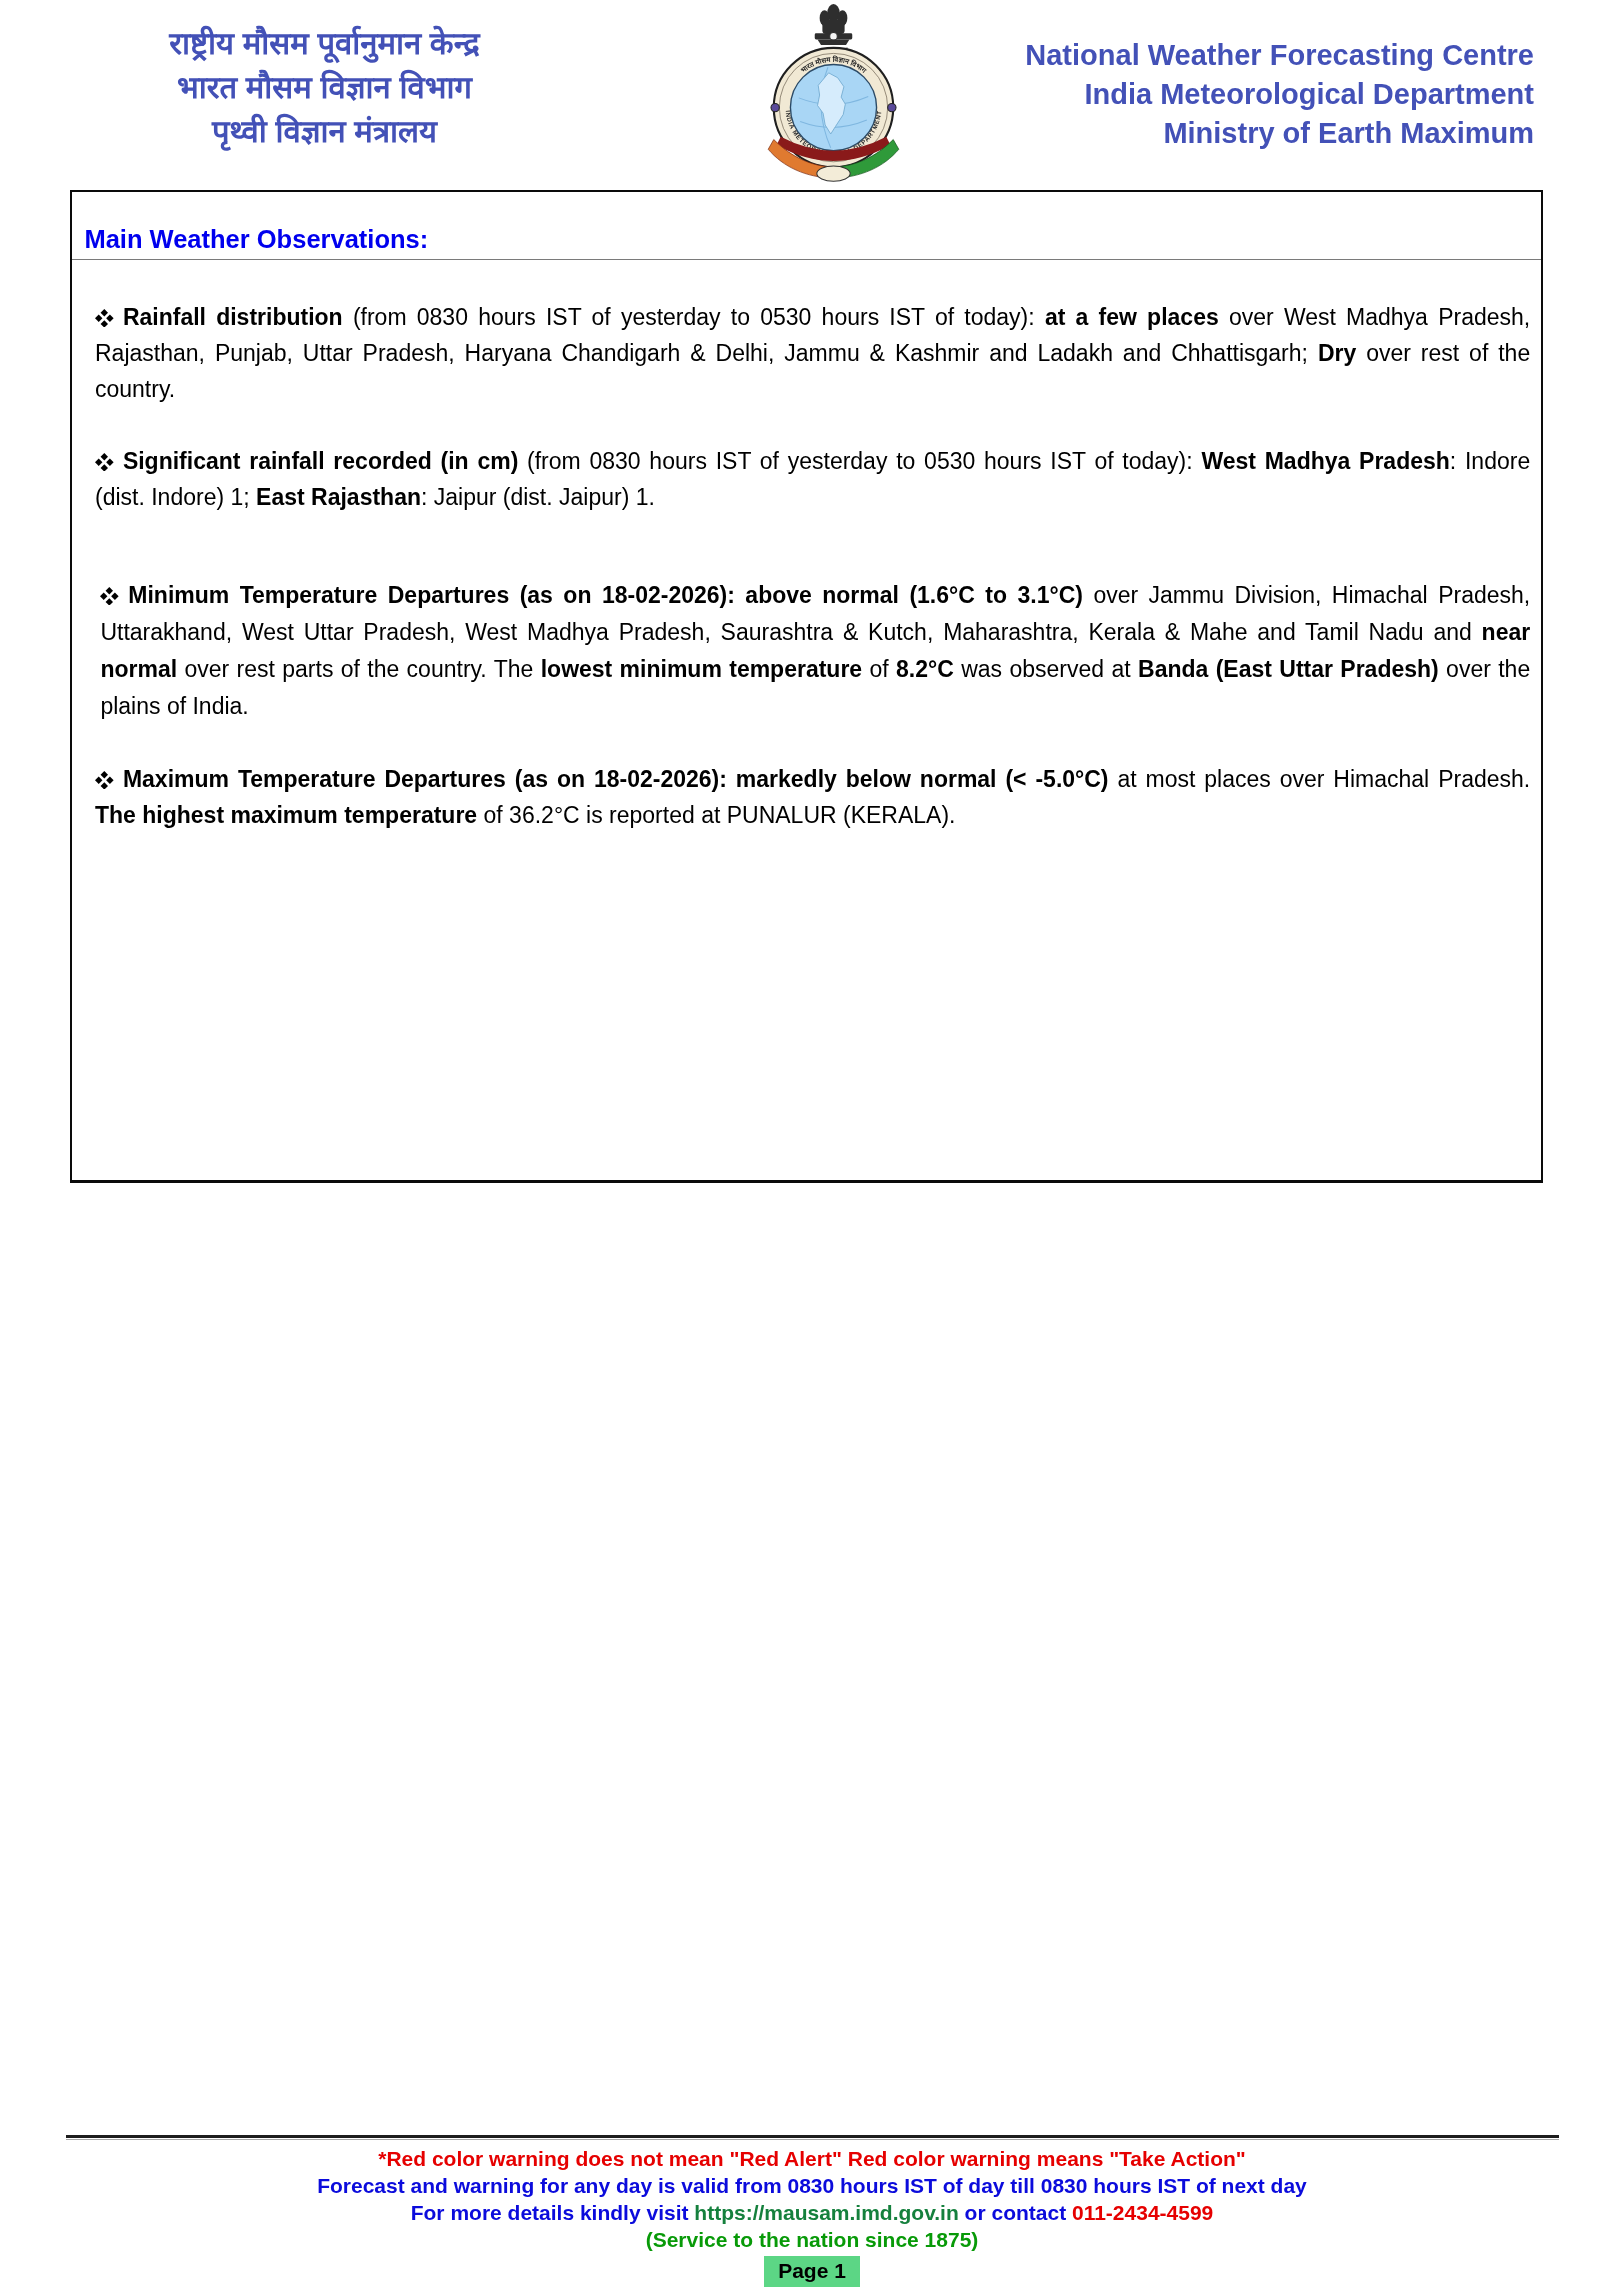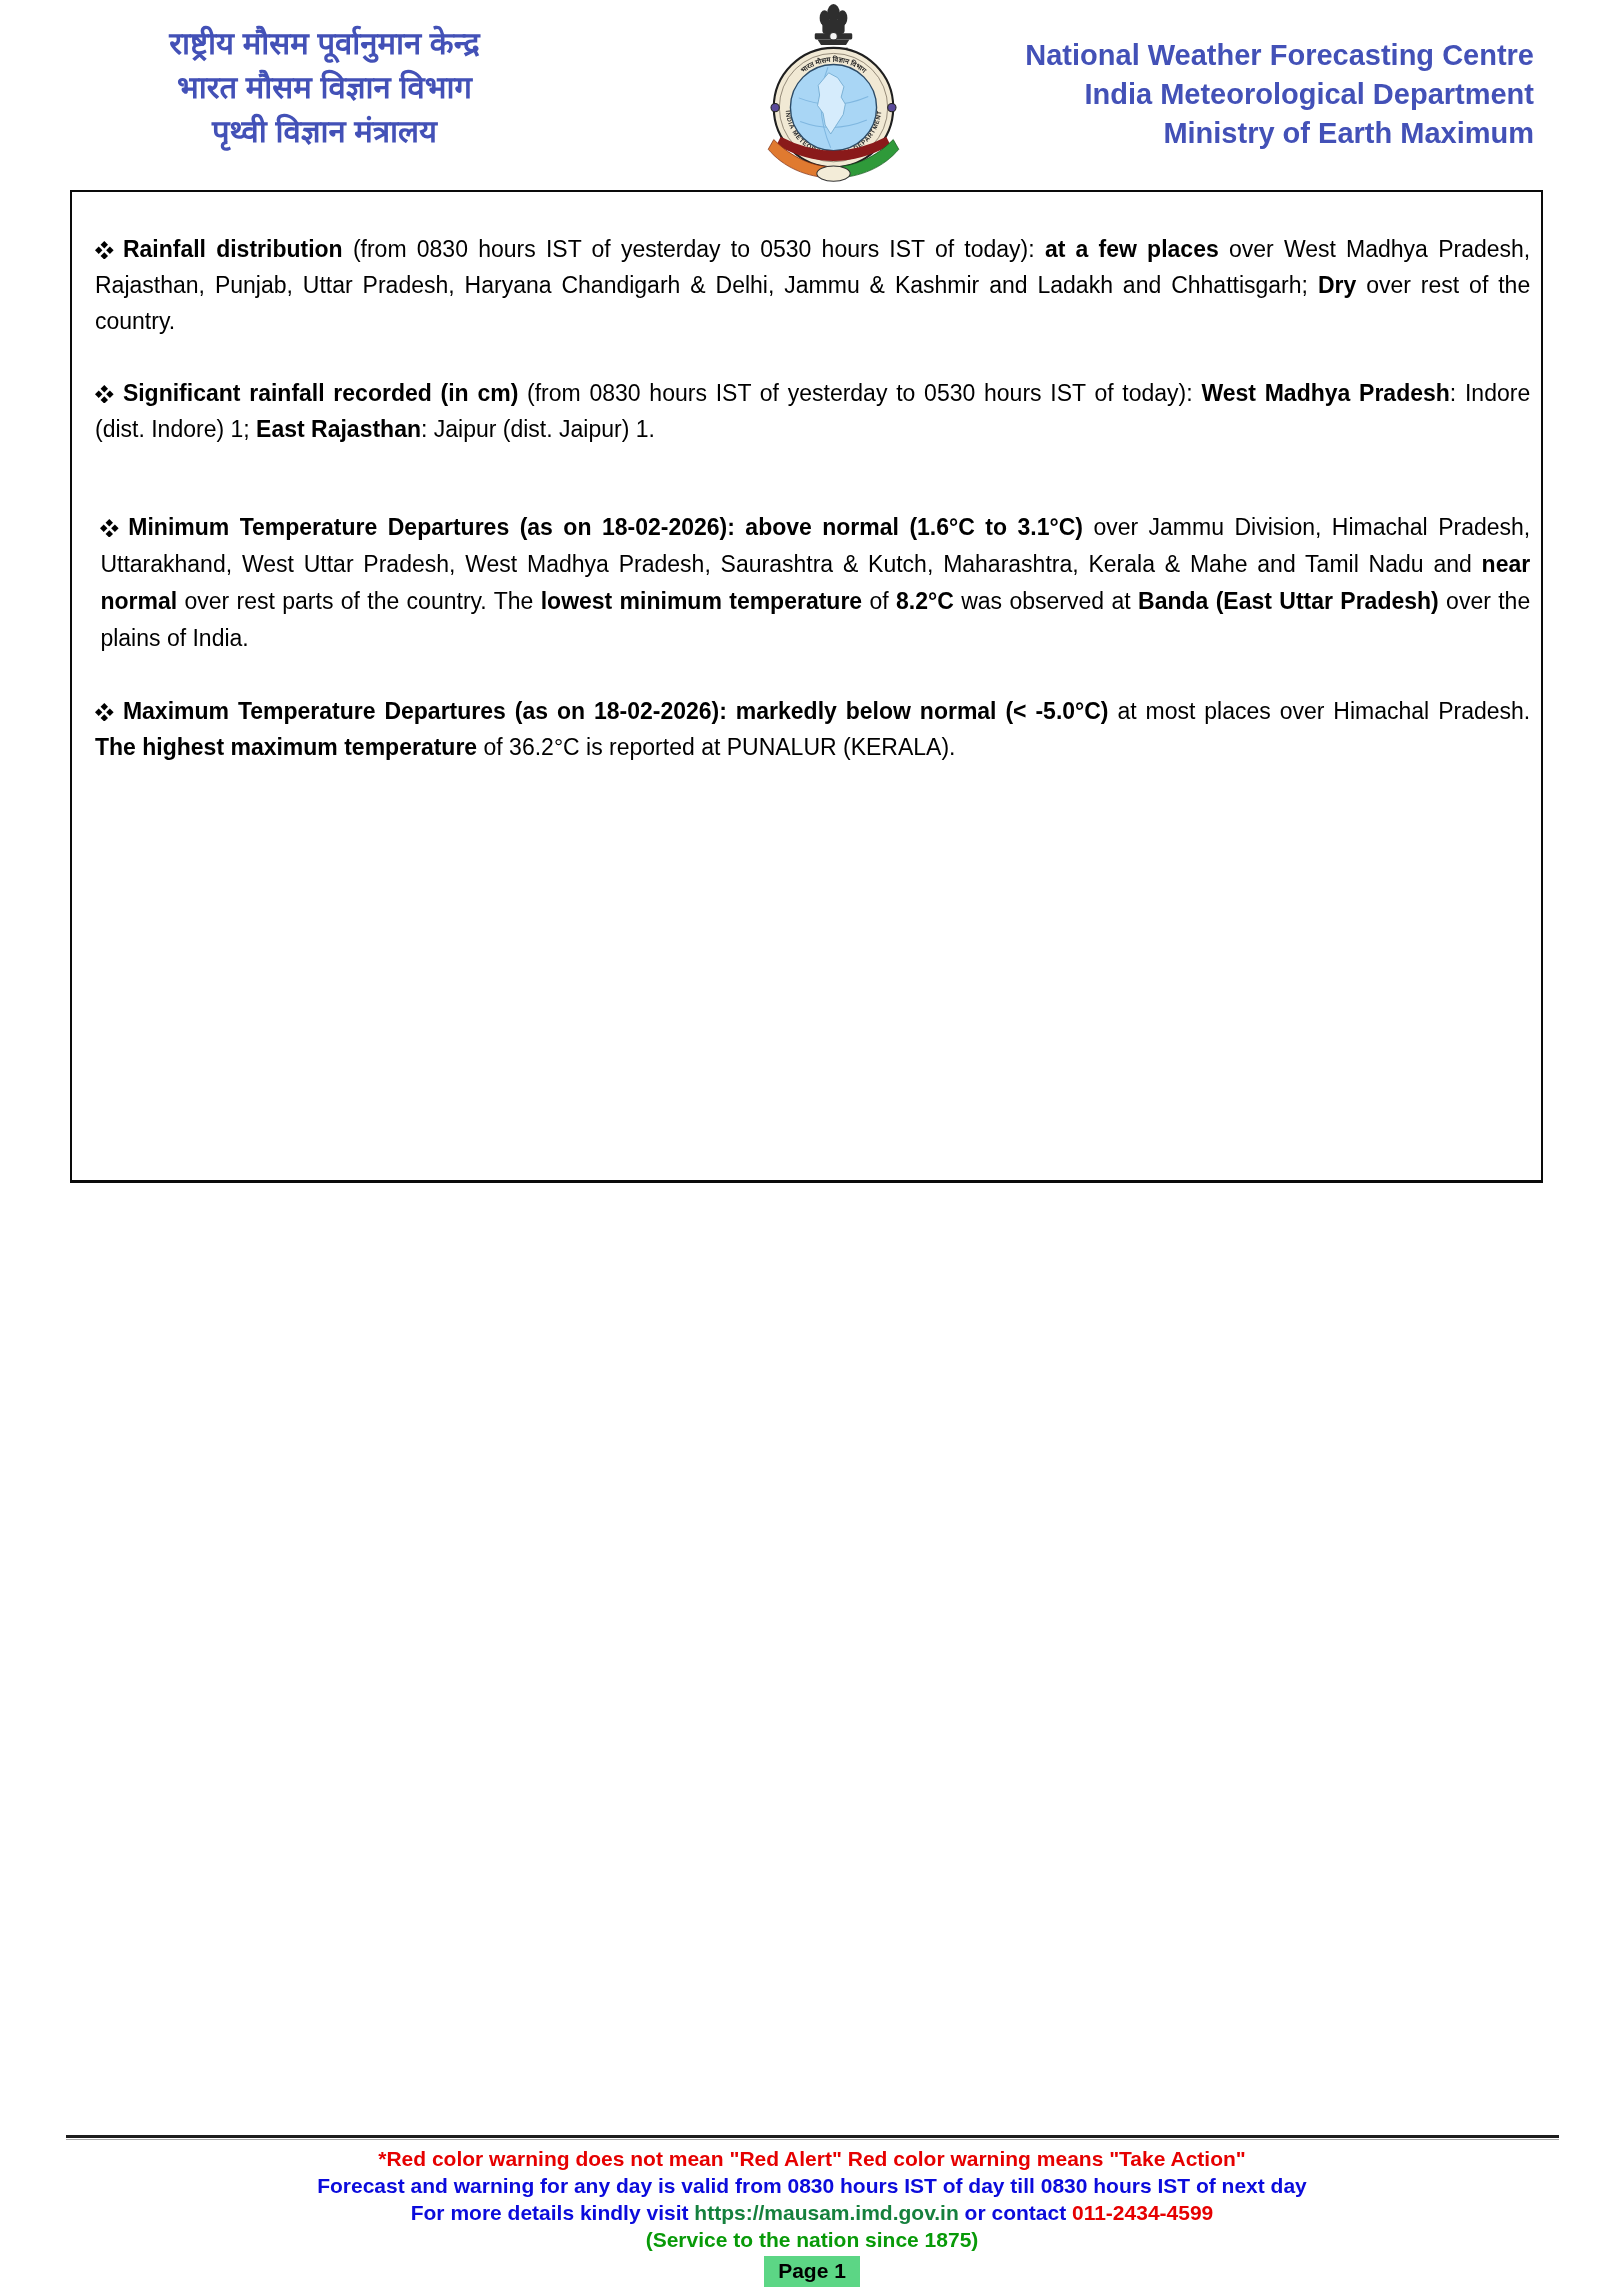--- a/index.html
+++ b/index.html
@@ -117,20 +117,23 @@
     </svg>
   </div>
 
   <div class="hdr-english">
     <div>National Weather Forecasting Centre</div>
     <div>India Meteorological Department</div>
     <div>Ministry of Earth Maximum</div>
   </div>
 
   <div class="obs-box">
+    <div class="obs-title-row">
+      <span class="obs-title">Main Weather Observations:</span>
+    </div>
     <div class="obs-body">
         <p class="obs-para"><span class="bullet"><svg viewBox="0 0 20 20" width="18.6" height="18.6">
               <g fill="#000">
                 <path d="M10 0 14 4 10 8 6 4Z"></path>
                 <path d="M10 12 14 16 10 20 6 16Z"></path>
                 <path d="M0 10 4 6 8 10 4 14Z"></path>
                 <path d="M12 10 16 6 20 10 16 14Z"></path>
               </g>
             </svg></span><b>Rainfall distribution </b><span>(from 0830 hours IST of yesterday to 0530 hours IST of today): </span><b>at a few places </b><span>over West Madhya Pradesh, Rajasthan, Punjab, Uttar Pradesh, Haryana Chandigarh &amp; Delhi, Jammu &amp; Kashmir and Ladakh and Chhattisgarh; </span><b>Dry </b><span>over rest of the country.</span></p>
         <p class="obs-para"><span class="bullet"><svg viewBox="0 0 20 20" width="18.6" height="18.6">

